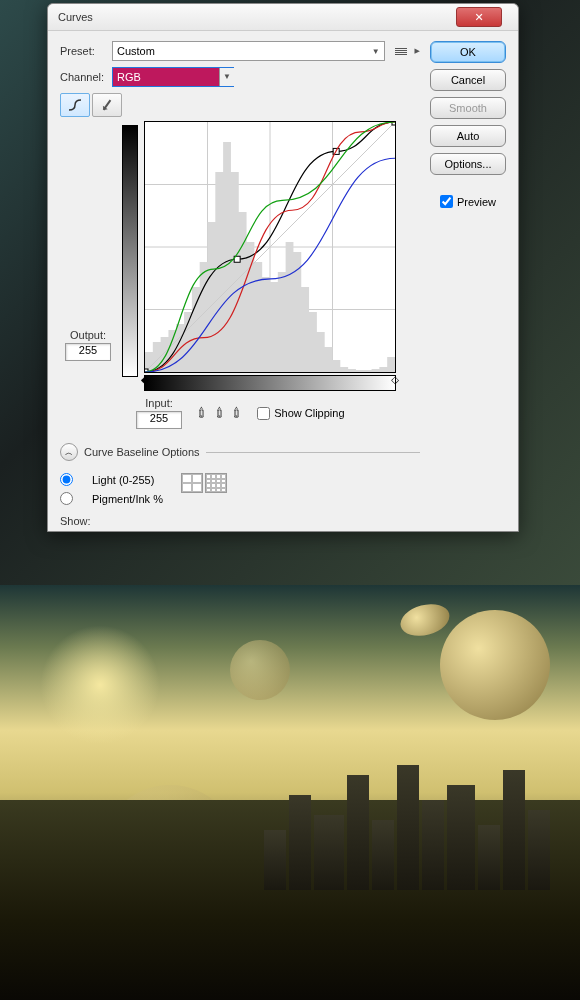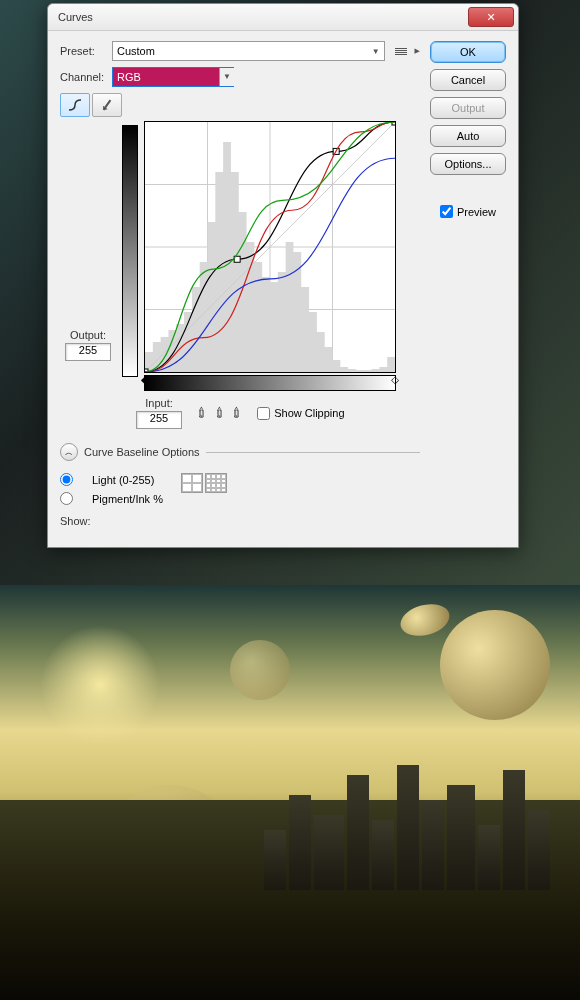--- a/index.html
+++ b/index.html
@@ -1,21 +1,21 @@
 <!DOCTYPE html>
 <html><head>
 <meta charset="utf-8">
 <style>
 body{margin:0;font-family:"Segoe UI",Tahoma,sans-serif;font-size:11px;background:#2a3028;width:580px}
 .bg-top{height:585px;background:linear-gradient(135deg,#2d4a4a 0%,#1a2020 40%,#3a4a3a 100%);position:relative}
 .dialog{position:absolute;left:47px;top:3px;width:470px;background:#f0f0f0;border:1px solid #888;border-radius:6px 6px 0 0;box-shadow:0 4px 20px rgba(0,0,0,.5)}
-.titlebar{height:26px;background:linear-gradient(#fafafa,#e8e8e8);border-bottom:1px solid #ccc;border-radius:6px 6px 0 0;display:flex;align-items:center;padding:0 4px 0 10px}
+.titlebar{height:26px;background:linear-gradient(#fafafa,#e8e8e8);border-bottom:1px solid #ccc;border-radius:6px 6px 0 0;display:flex;align-items:center;padding:0 16px 0 10px}
 .titlebar-text{flex:1;color:#333}
 .close-btn{width:44px;height:18px;background:linear-gradient(#e07070,#c83838);border:1px solid #933;border-radius:3px;color:#fff;display:flex;align-items:center;justify-content:center;font-size:11px}
-.body{padding:10px 12px 20px;display:flex;gap:10px}
+.body{padding:10px 12px 4px;display:flex;gap:10px}
 .main{flex:1}
 .side{width:76px;display:flex;flex-direction:column;gap:6px;align-items:center}
 .row{display:flex;align-items:center;gap:6px;margin-bottom:6px}
 .lbl{color:#333}
 .select{background:#fff;border:1px solid #999;height:18px;padding:0 4px;display:flex;align-items:center;justify-content:space-between;font-size:11px}
 .select .arrow{font-size:8px;color:#555}
 .preset-sel{flex:1}
 .chan-sel{width:112px;background:#be185d;color:#fff;border-color:#2277dd}
 .chan-sel .arrow-box{background:#f0f0f0;color:#555;padding:0 3px;margin:-1px -5px -1px 4px;height:18px;line-height:18px;font-size:8px;border-left:1px solid #999}
 .tool-btns{display:flex;gap:2px;margin-left:8px}
@@ -215,24 +215,24 @@
               </div>
         </div>
       </div>
       <div class="show-row">
         <span class="lbl" style="width:38px">Show:</span>
       </div>
     </div>
     <div class="side">
       <div class="btn ok">OK</div>
       <div class="btn">Cancel</div>
-      <div class="btn dis">Output</div>
+      <div class="btn dis">Smooth</div>
       <div class="btn">Auto</div>
       <div class="btn">Options...</div>
-      <label class="chk" style="margin-top:24px">
+      <label class="chk" style="margin-top:14px">
             <input type="checkbox" checked="" style="">
             <span>Preview</span>
           </label>
     </div>
   </div>
 </div>
 </div>
 
 <div class="bg-bottom">
   <div class="sky-glow"></div>

